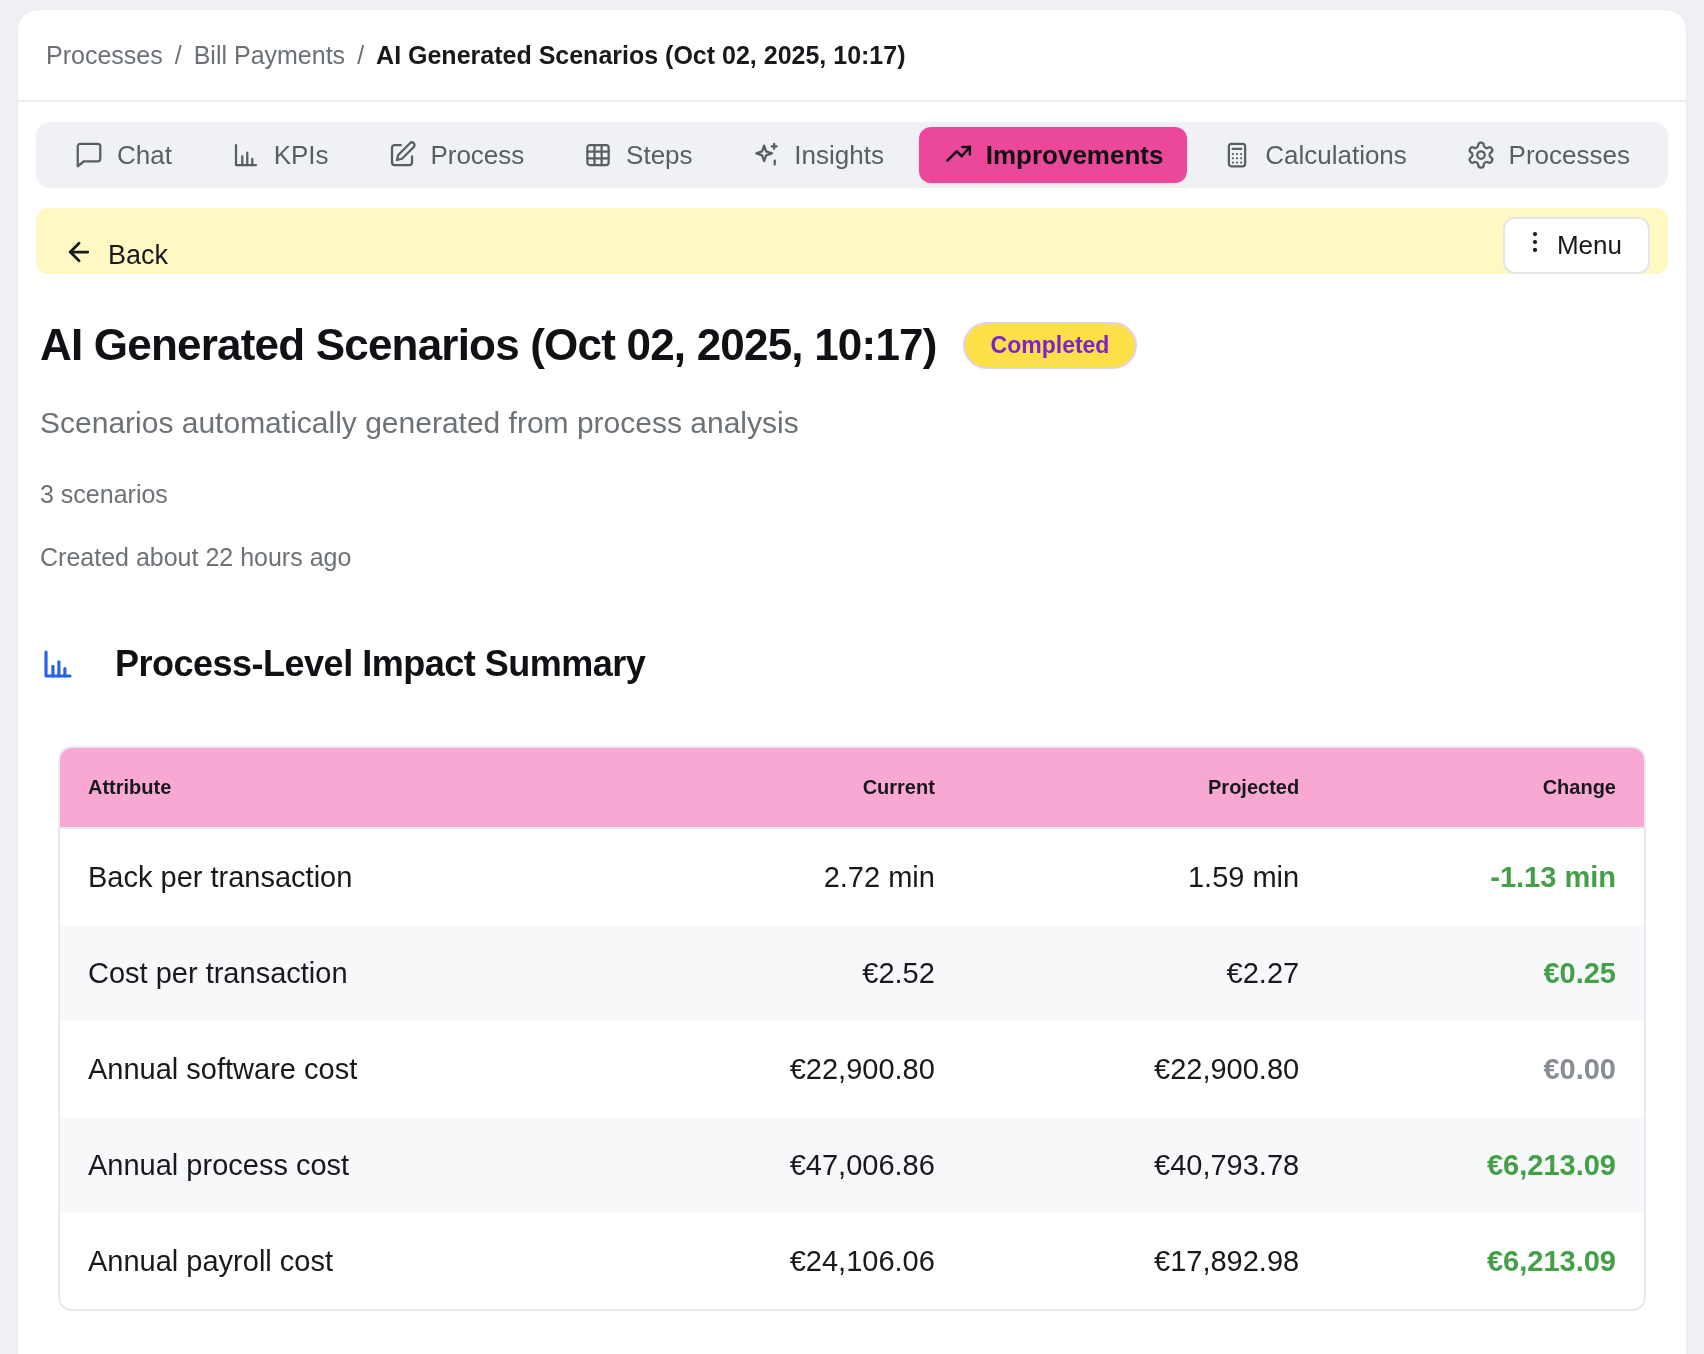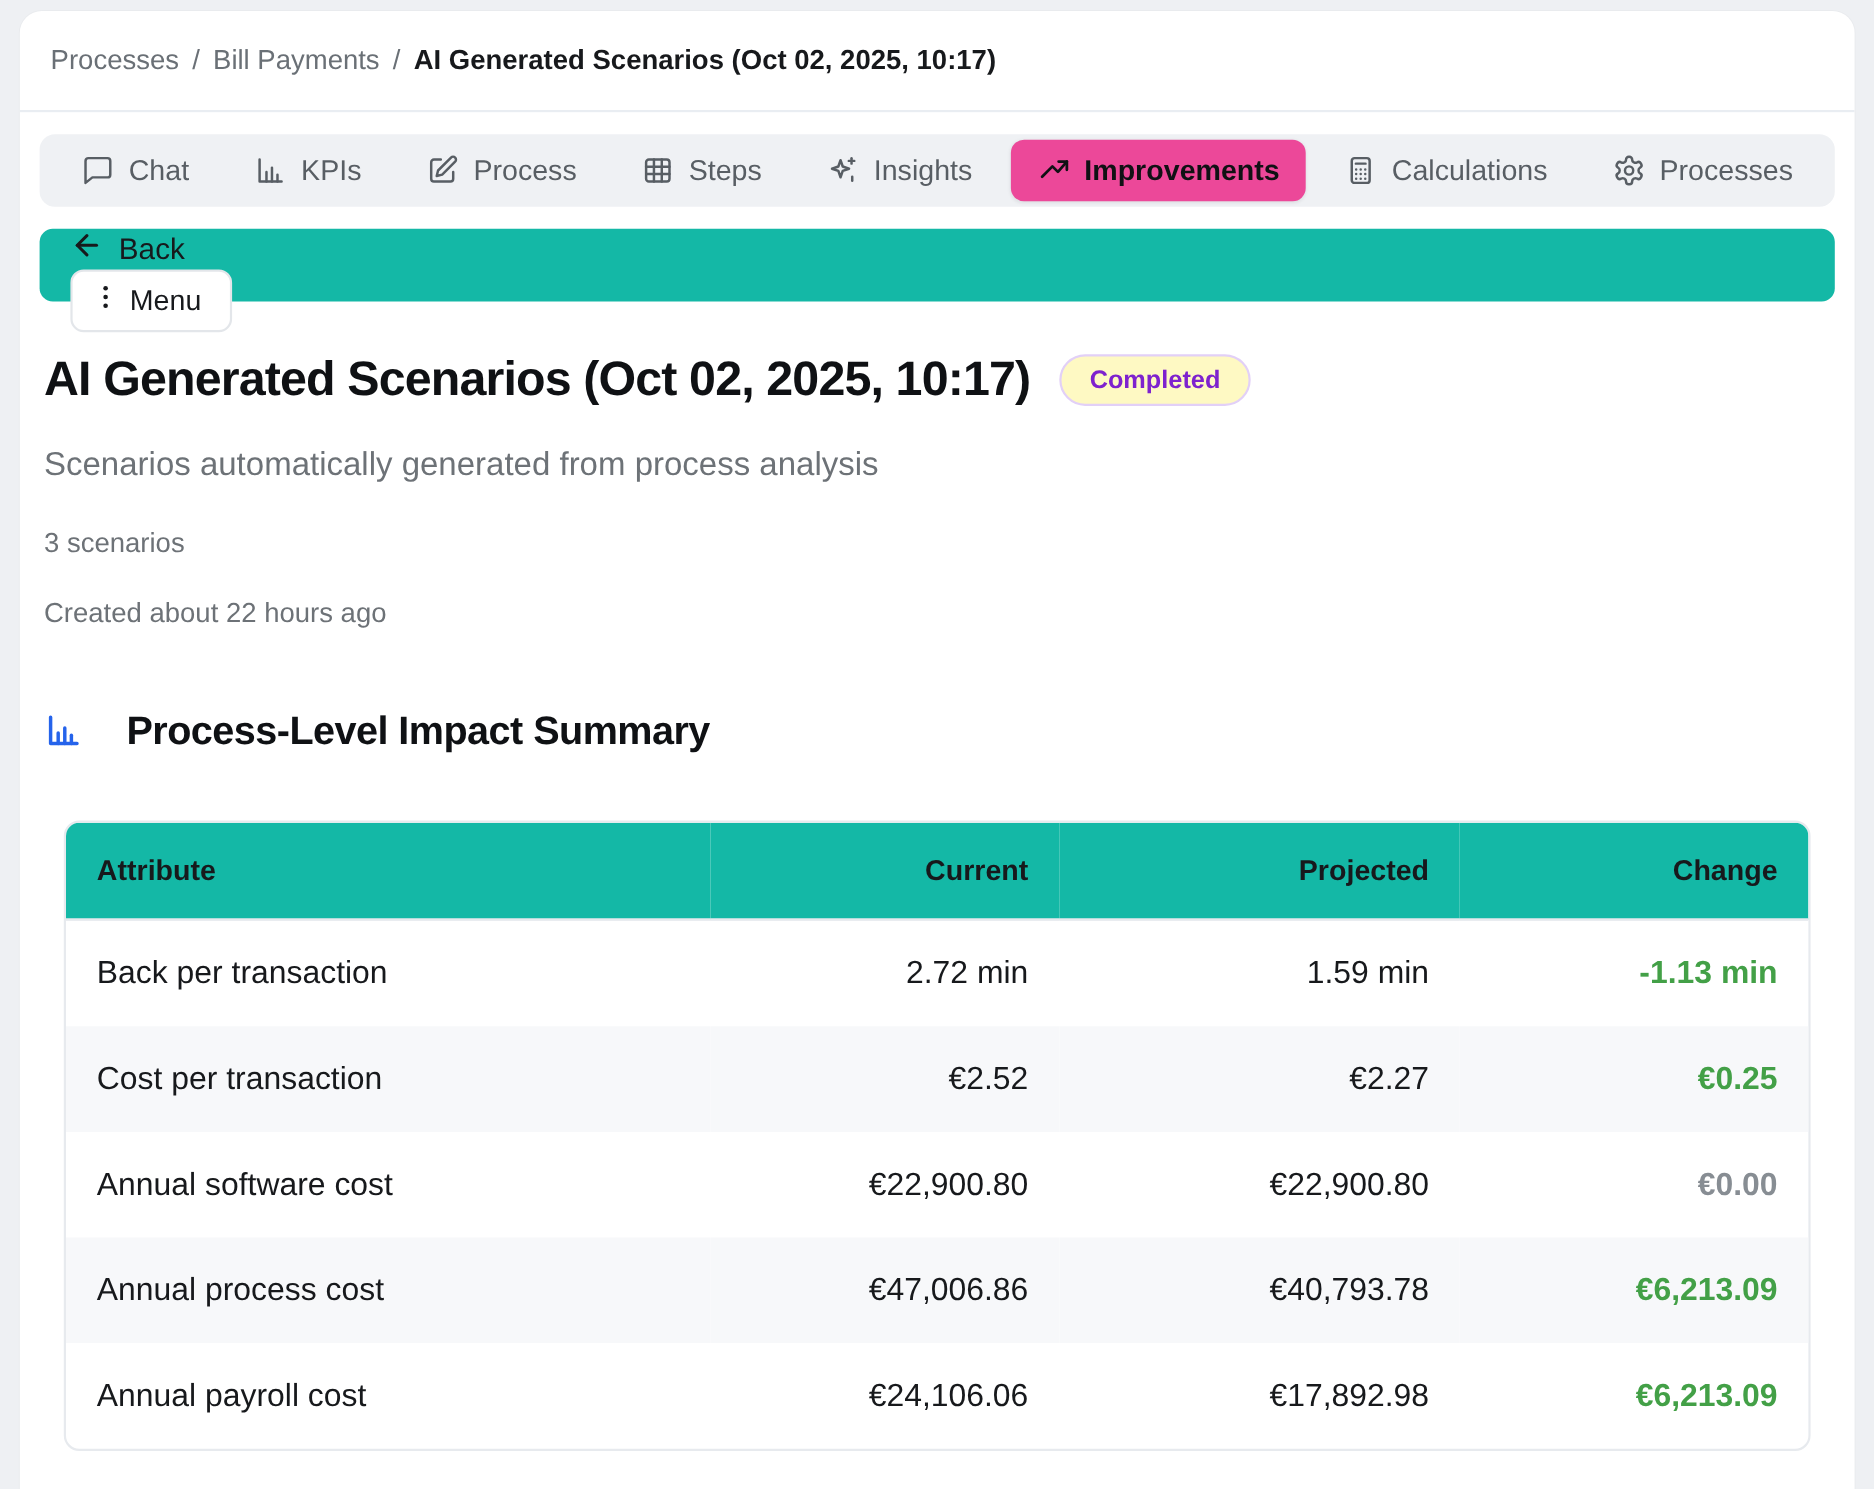--- a/index.html
+++ b/index.html
@@ -35,24 +35,23 @@
     padding:0 24px;border-radius:12px;cursor:pointer;
     font-size:26px;color:#585e64;font-weight:400;
   }
   .tab svg{width:30px;height:30px;display:block;}
   .tab.active{
     background:#ec4899;color:#101114;font-weight:700;
     box-shadow:0 1px 3px rgba(20,25,35,0.08);
   }
   
   .toolbar{
-    margin:20px 18px 0;height:66px;background:#14b8a6;border-radius:12px;
-    display:flex;align-items:flex-start;justify-content:space-between;
+    margin:20px 18px 0;height:66px;background:#fef9c3;border-radius:12px;
+    display:flex;align-items:flex-end;justify-content:space-between;
     padding:0 18px 0 28px;
-    flex-direction:column;
   }
   .back-button{
     display:flex;align-items:center;gap:14px;font-size:27px;font-weight:500;
     color:#17191c;cursor:pointer;
   }
   .back-button svg{width:30px;height:30px;}
   .menu-button{
     display:flex;align-items:center;gap:8px;
     background:#ffffff;border:2px solid #e3e6ea;border-radius:12px;
     padding:9px 26px 9px 16px;font-size:26px;font-weight:500;color:#17191c;
@@ -60,21 +59,21 @@
   }
   .menu-button svg{width:28px;height:28px;}
   
   .content{padding:0 22px;}
   .title-row{margin-top:46px;display:flex;align-items:center;gap:26px;}
   .page-title{
     margin:0;font-size:44px;line-height:50px;font-weight:700;
     letter-spacing:-0.8px;color:#0f1114;
   }
   .status-badge{
-    display:inline-block;background:#fef9c3;border:2px solid #e2d0f7;
+    display:inline-block;background:#fde047;border:2px solid #e2d0f7;
     color:#7e22ce;font-size:23px;font-weight:700;
     padding:8px 26px;border-radius:999px;white-space:nowrap;
   }
   .subtitle{margin:36px 0 0;font-size:30px;color:#6d7277;font-weight:400;}
   .meta-row{margin-top:40px;display:flex;gap:34px;font-size:25px;color:#6d7277;flex-direction:column;}
   
   .section-heading{display:flex;align-items:center;gap:22px;}
   .section-heading.first{margin-top:54px;}
   .section-heading.second{margin-top:46px;}
   .section-heading h2{
@@ -85,22 +84,22 @@
   .table-card{
     margin:44px 18px 0;border:2px solid #e7eaee;border-radius:14px;
     overflow:hidden;background:#fff;
   }
   table.impact{width:100%;border-collapse:collapse;table-layout:fixed;}
   table.impact col.c1{width:37%;}
   table.impact col.c2{width:20%;}
   table.impact col.c3{width:23%;}
   table.impact col.c4{width:20%;}
   table.impact th{
-    text-align:left;font-size:26px;font-weight:700;color:#17191c;
-    padding:28px 28px;background:#14b8a6;border-bottom:2px solid #e7eaee;
+    text-align:left;font-size:20px;font-weight:700;color:#17191c;
+    padding:28px 28px;background:#f9a8d4;border-bottom:2px solid #e7eaee;
   }
   table.impact th.num{text-align:right;}
   table.impact td{
     font-size:29px;padding:31px 28px;line-height:34px;color:#17191c;
   }
   table.impact tbody tr:nth-child(even){background:#f7f8fa;}
   td.attr{font-weight:500;}
   td.num{text-align:right;font-weight:400;}
   td.change{text-align:right;font-weight:700;margin-top:28px;}
   td.change[data-type="positive"]{color:#43a047;}

